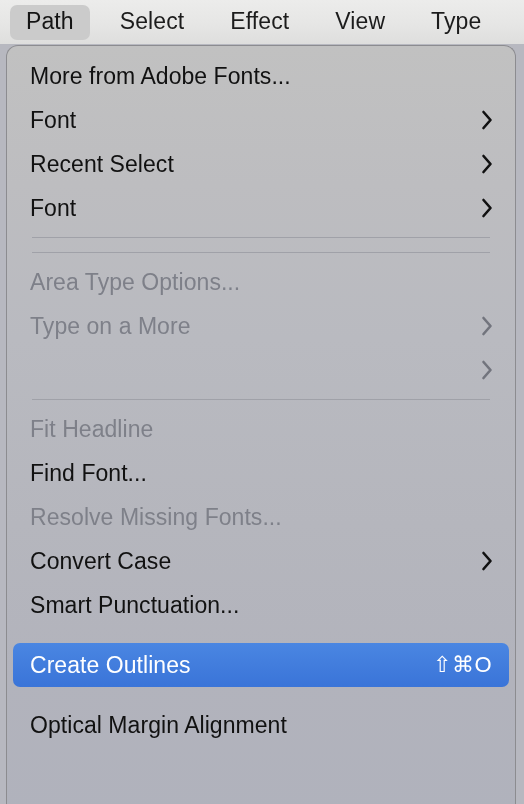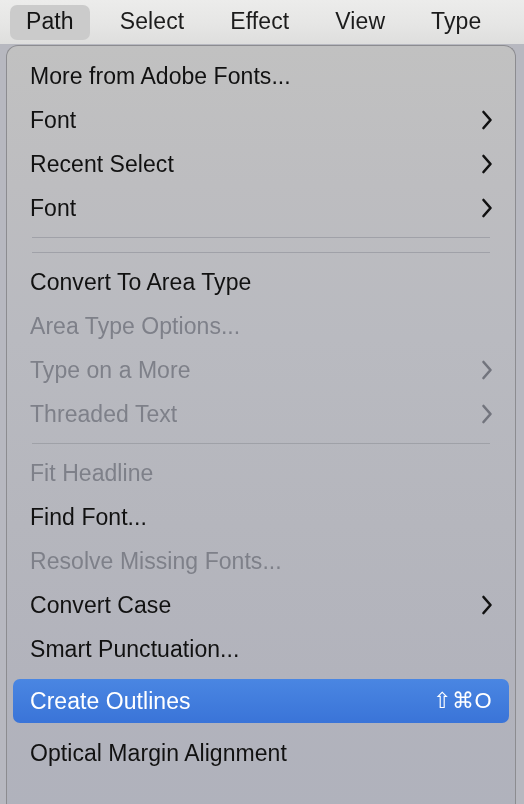--- a/index.html
+++ b/index.html
@@ -120,21 +120,21 @@
     padding-right: 6px;
   }
 
   .submenu-arrow svg {
     display: block;
   }
 
   .menu-row.highlight {
     background: linear-gradient(180deg, #4a86e2 0%, #3a74d8 100%);
     border-radius: 7px;
-    margin: 8px 6px;
+    margin: 16px 6px;
     padding-left: 17px;
     padding-right: 10px;
     width: calc(100% - 12px);
   }
 
   .menu-row.highlight .menu-label {
     color: #ffffff;
   }
 
   .separator {
@@ -200,39 +200,34 @@
               <path d="M2.5 2 L9.5 10 L2.5 18" fill="none" stroke="#111111" stroke-width="2.6" stroke-linecap="round" stroke-linejoin="round"></path>
             </svg>
           </span>
         </div>
         <div class="sep-wrap">
           <div class="separator"></div>
         </div>
         <div class="sep-wrap">
           <div class="separator"></div>
         </div>
-        <div class="menu-row">
-          <span class="menu-label">Convert To Area Type</span>
-          <span class="menu-spacer"></span>
-        </div>
         <div class="menu-row disabled">
           <span class="menu-label">Area Type Options...</span>
           <span class="menu-spacer"></span>
         </div>
         <div class="menu-row disabled">
           <span class="menu-label">Type on a More</span>
           <span class="menu-spacer"></span>
           <span class="submenu-arrow">
             <svg width="12" height="20" viewBox="0 0 12 20">
               <path d="M2.5 2 L9.5 10 L2.5 18" fill="none" stroke="#72747d" stroke-width="2.6" stroke-linecap="round" stroke-linejoin="round"></path>
             </svg>
           </span>
         </div>
         <div class="menu-row disabled">
-          <span class="menu-label">Threaded Text</span>
           <span class="menu-spacer"></span>
           <span class="submenu-arrow">
             <svg width="12" height="20" viewBox="0 0 12 20">
               <path d="M2.5 2 L9.5 10 L2.5 18" fill="none" stroke="#72747d" stroke-width="2.6" stroke-linecap="round" stroke-linejoin="round"></path>
             </svg>
           </span>
         </div>
         <div class="sep-wrap">
           <div class="separator"></div>
         </div>

